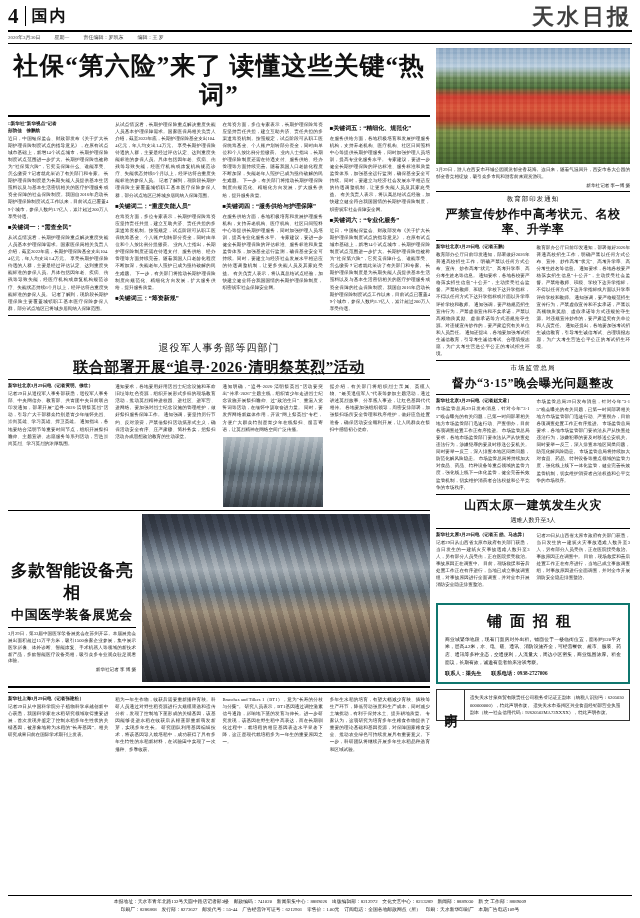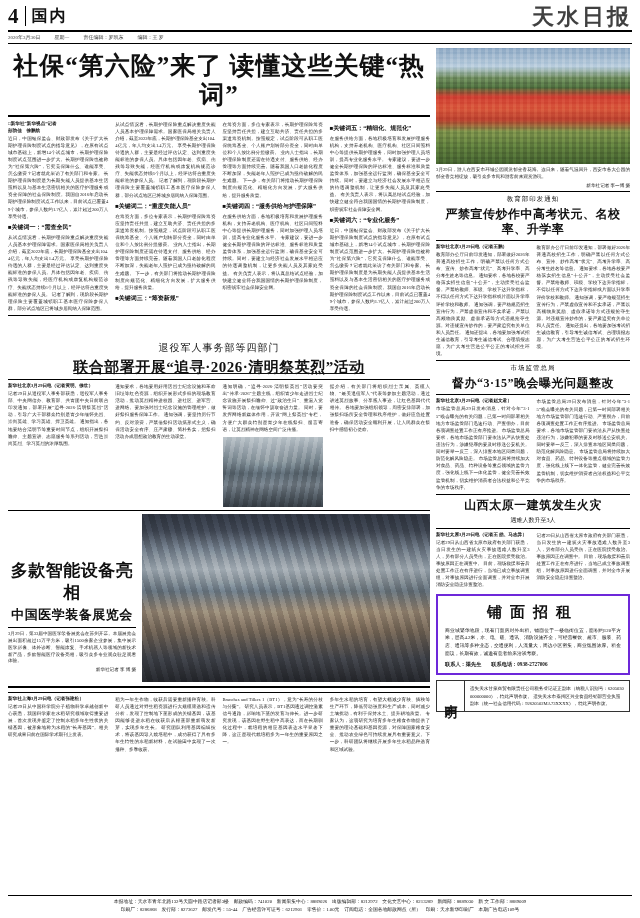--- a/index.html
+++ b/index.html
@@ -53,21 +53,21 @@
   .cap { font-size:4.6px; line-height:1.5; color:#222; text-align:justify; word-break:break-all; }
 
   
   .h2 { font-size:15px; font-weight:bold; text-align:center; letter-spacing:0.5px; line-height:1.2; margin:3px 0;text-decoration:underline; }
   .h3 { font-size:12px; font-weight:bold; text-align:center; letter-spacing:0.5px; line-height:1.25; margin:3px 0; }
   .kicker { font-size:10px; text-align:center; letter-spacing:1px; margin-bottom:2px;margin-top:25px; }
   .kicker-r { font-size:6.5px; text-align:center; letter-spacing:1px; margin-bottom:1px; }
   .subtitle-c { font-size:6px; text-align:center; margin-top:2px; }
 
   
-  .ad-box { border:2px solid #6d28d9; padding:5px 7px; margin-top:5px; }
+  .ad-box { border:2px solid #0f766e; padding:5px 7px; margin-top:14px; }
   .ad-title { font-size:15px; font-weight:bold; letter-spacing:8px; text-align:center; color:#111; margin:2px 0 5px 0; }
   .ad-txt { font-size:4.8px; line-height:1.6; text-align:justify; word-break:break-all; }
   .ad-contact { font-size:5.2px; font-weight:bold; margin-top:4px; display:flex; gap:10px; }
 
   .decl-box { border:1px solid #333; margin-top:5px; display:flex; }
   .decl-left { width:28px; border-right:1px solid #333; display:flex; align-items:center; justify-content:center; }
   .decl-left span { font-size:13px; font-weight:bold; letter-spacing:2px; writing-mode:vertical-rl; }
   .decl-right { flex:1; padding:4px 5px; font-size:4.6px; line-height:1.6; word-break:break-all; }
 
   

